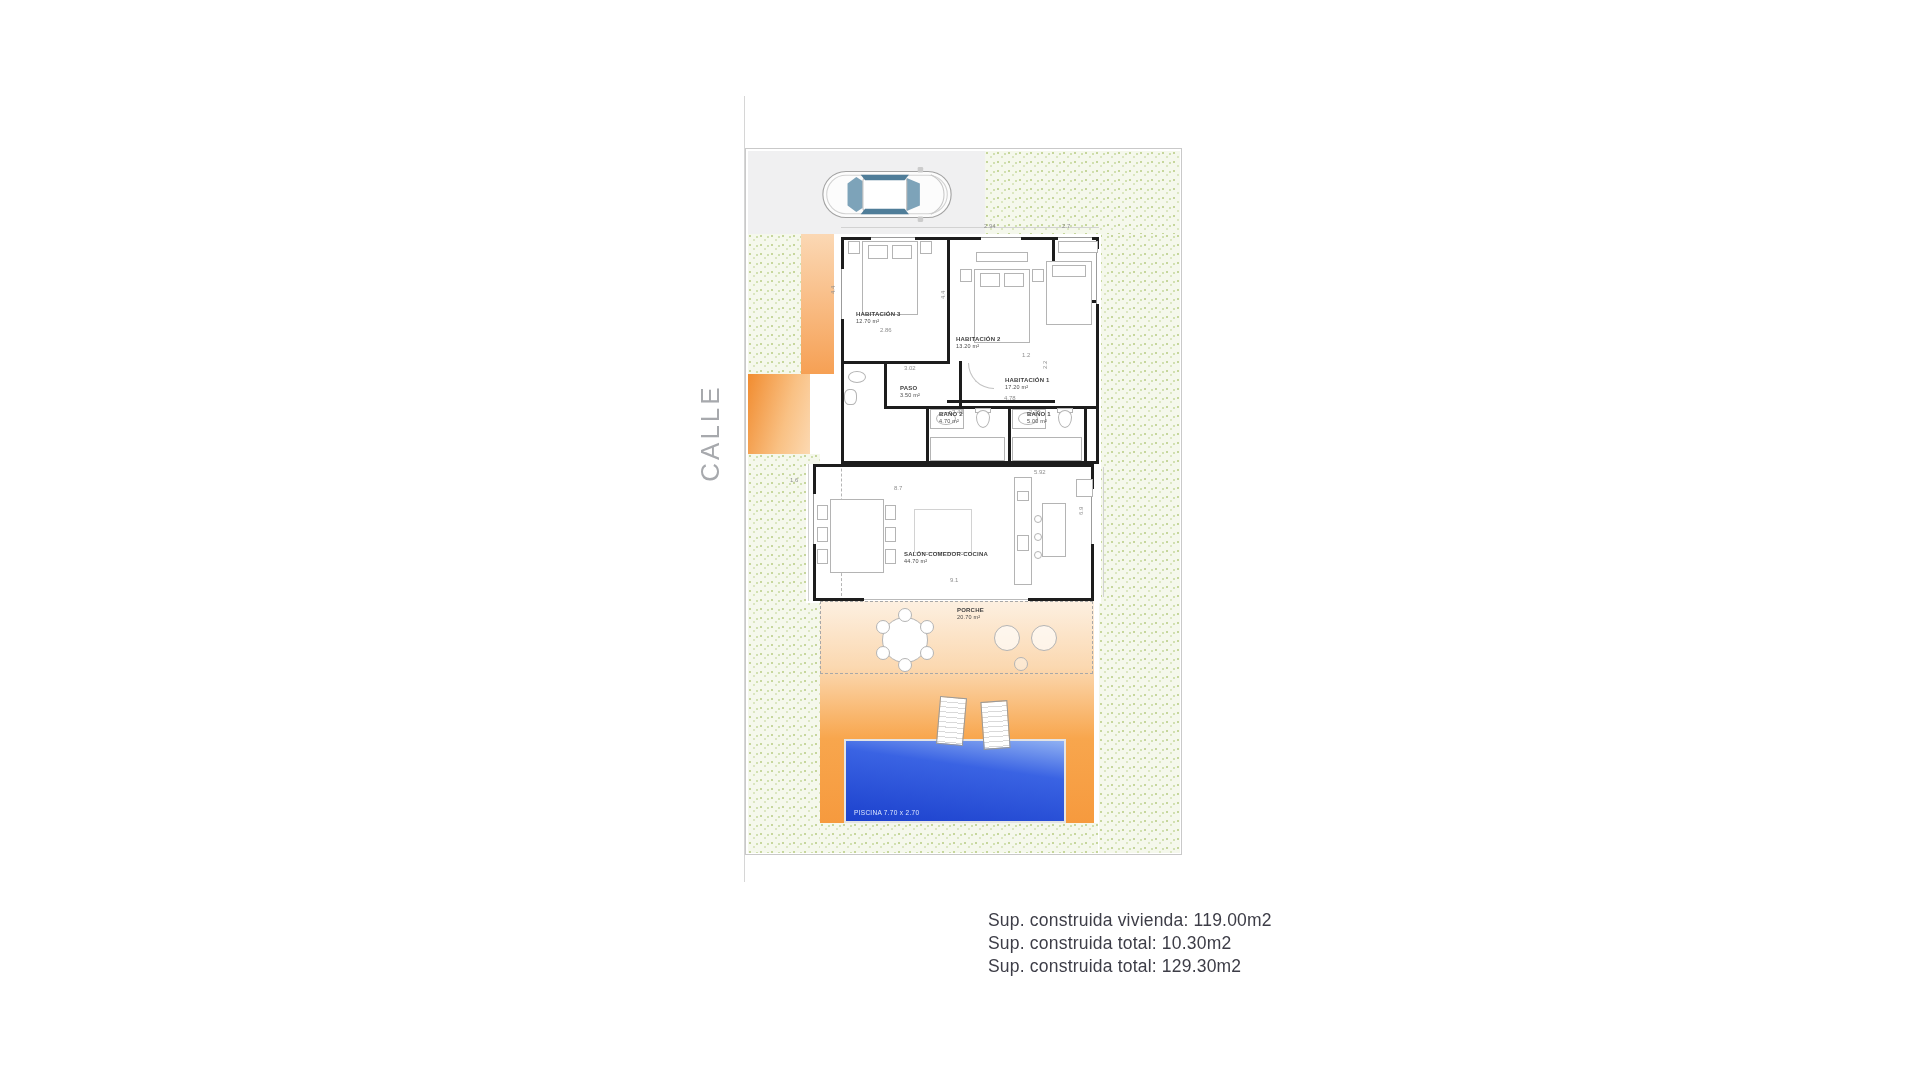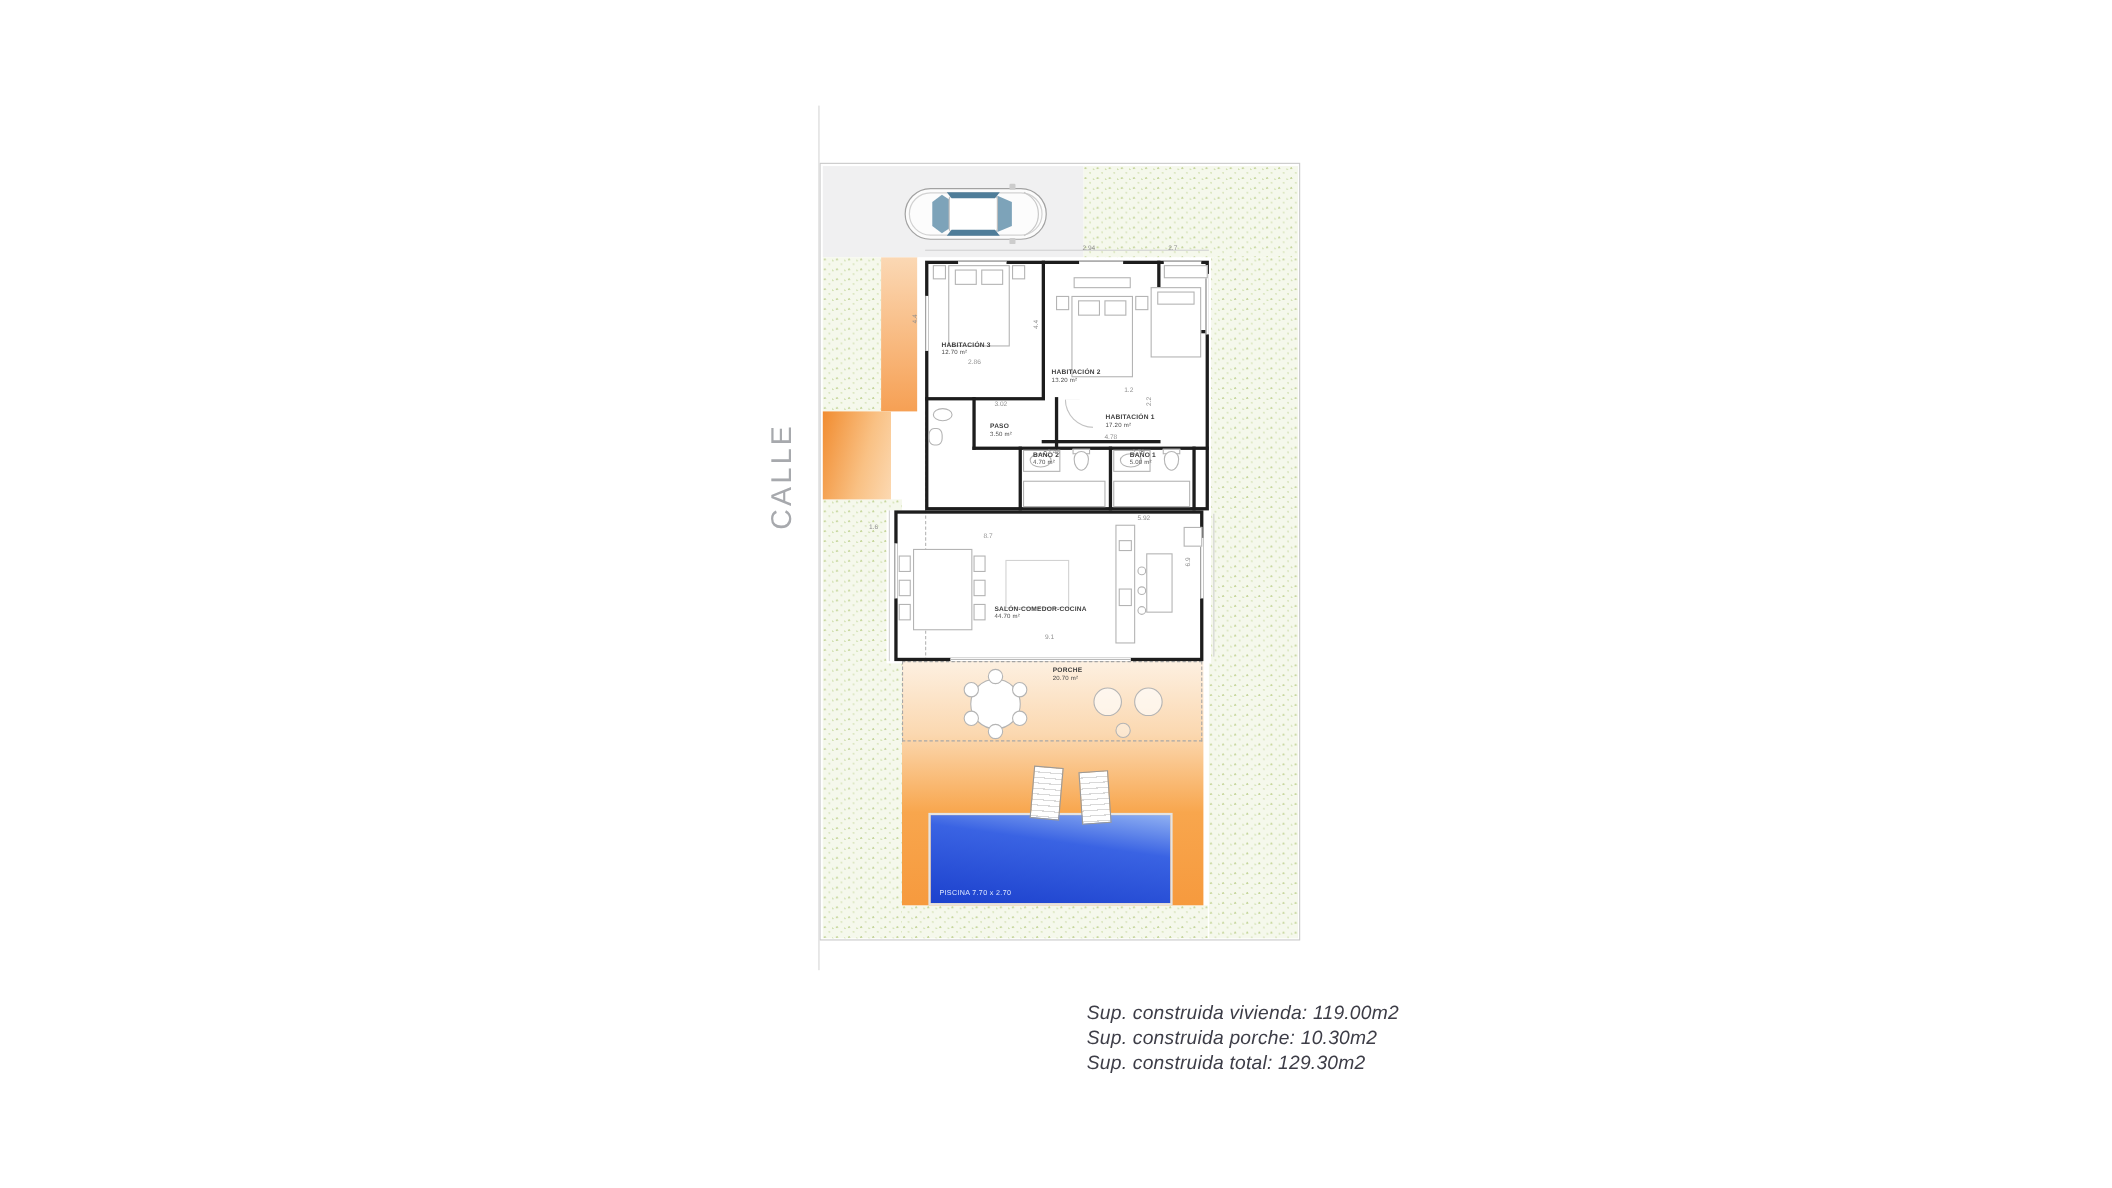--- a/index.html
+++ b/index.html
@@ -51,21 +51,21 @@
   .pool-label{position:absolute;left:8px;bottom:5px;color:#dfe8ff;font-size:6.5px;letter-spacing:.3px;}
   
   .room-label{position:absolute;color:#3e3e3e;font-size:6px;font-weight:700;
     letter-spacing:.2px;line-height:7px;white-space:nowrap;}
   .room-label .area{font-weight:400;font-size:5.5px;color:#4a4a4a;}
   .dim{position:absolute;color:#8f8f8f;font-size:6px;white-space:nowrap;}
   .dim.v{transform:rotate(-90deg);transform-origin:left top;}
   
   .summary{position:absolute;left:988px;top:909px;color:#3d3d47;font-size:17.5px;
     font-weight:500;letter-spacing:.2px;}
-  .summary div{line-height:23px;font-style:italic;}
+  .summary div{line-height:23px;}
 </style>
 </head>
 <body>
 
 <div class="street-line"></div>
 <div class="calle">CALLE</div>
 
 <div class="plot">
 
   <div class="driveway"></div>
@@ -245,15 +245,15 @@
       <span class="dim" style="left: 44px; top: 328px;">1.6</span>
       <span class="dim" style="left: 288px; top: 320px;">5.92</span>
       <span class="dim" style="left: 148px; top: 336px;">8.7</span>
       <span class="dim v" style="left: 332px; top: 366px;">6.9</span>
       <span class="dim" style="left: 204px; top: 428px;">9.1</span>
     </div>
 </div>
 
 <div class="summary">
     <div>Sup. construida vivienda: 119.00m2</div>
-    <div>Sup. construida porche: 10.30m2</div>
+    <div>Sup. construida total: 10.30m2</div>
     <div>Sup. construida total: 129.30m2</div>
   </div>
 
 </body></html>

